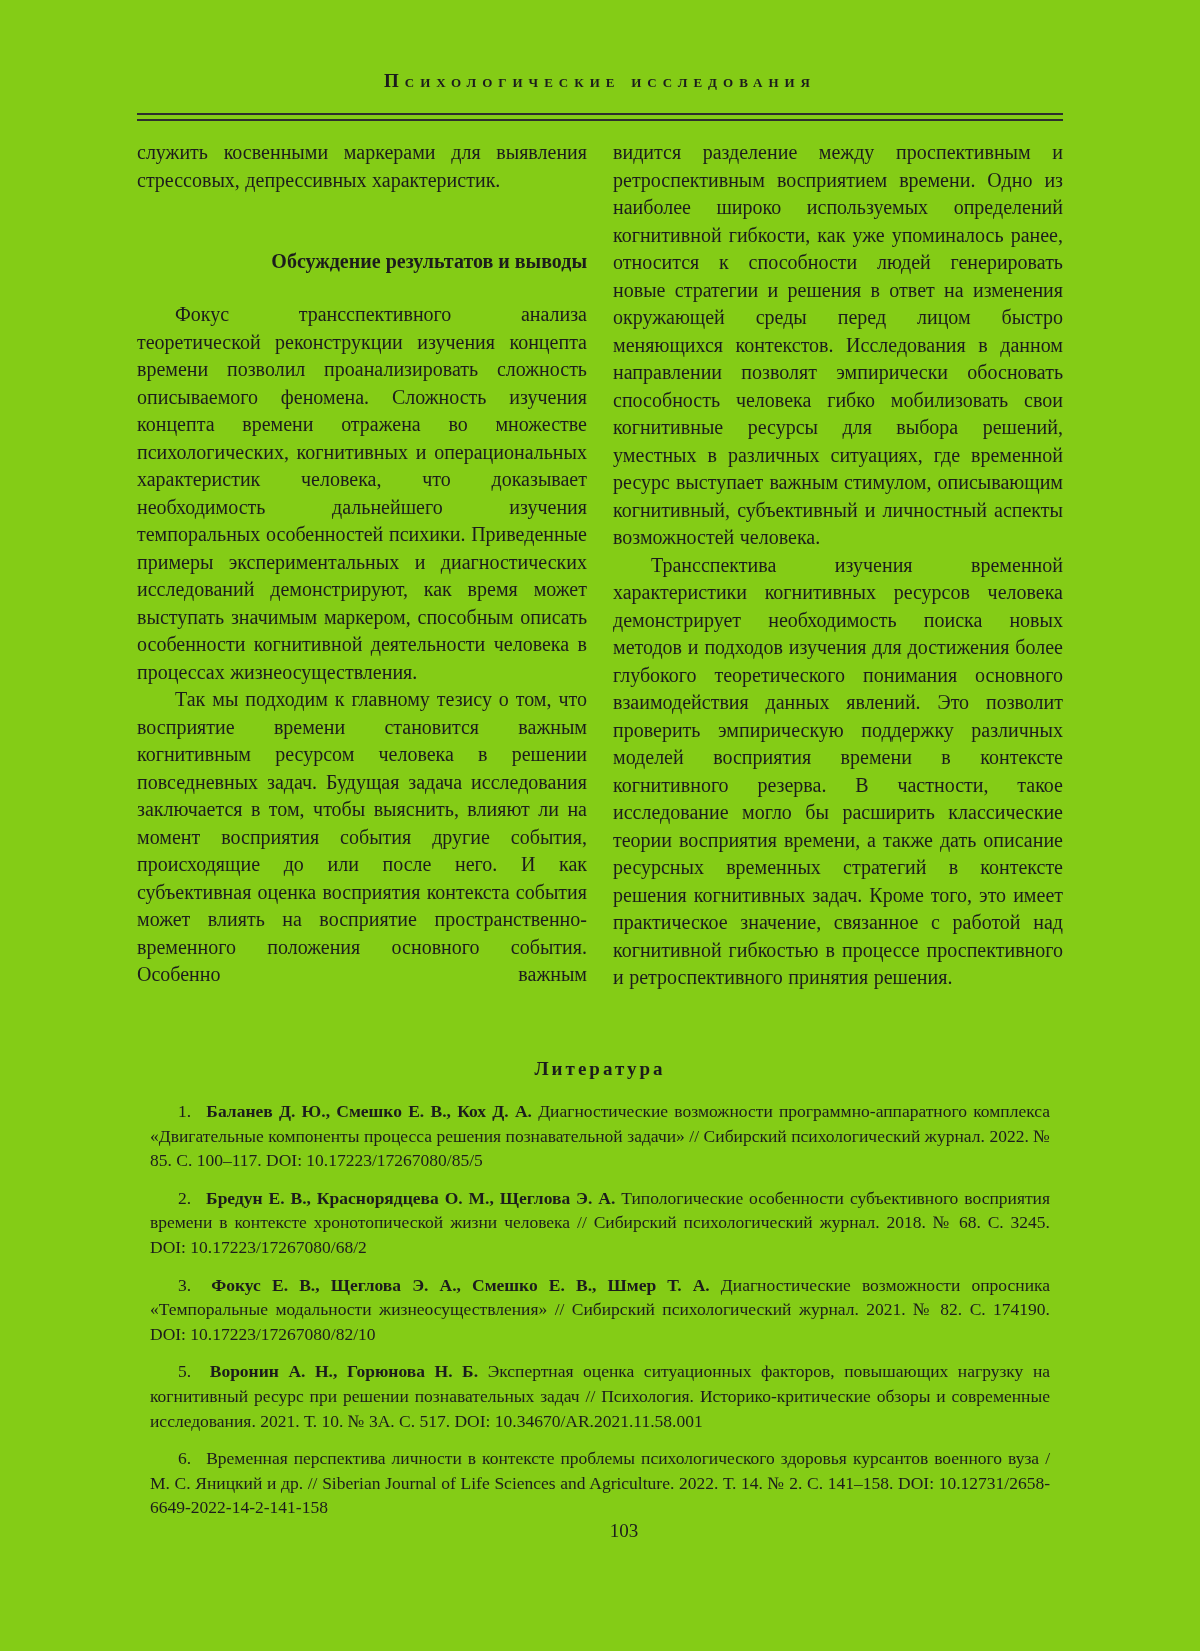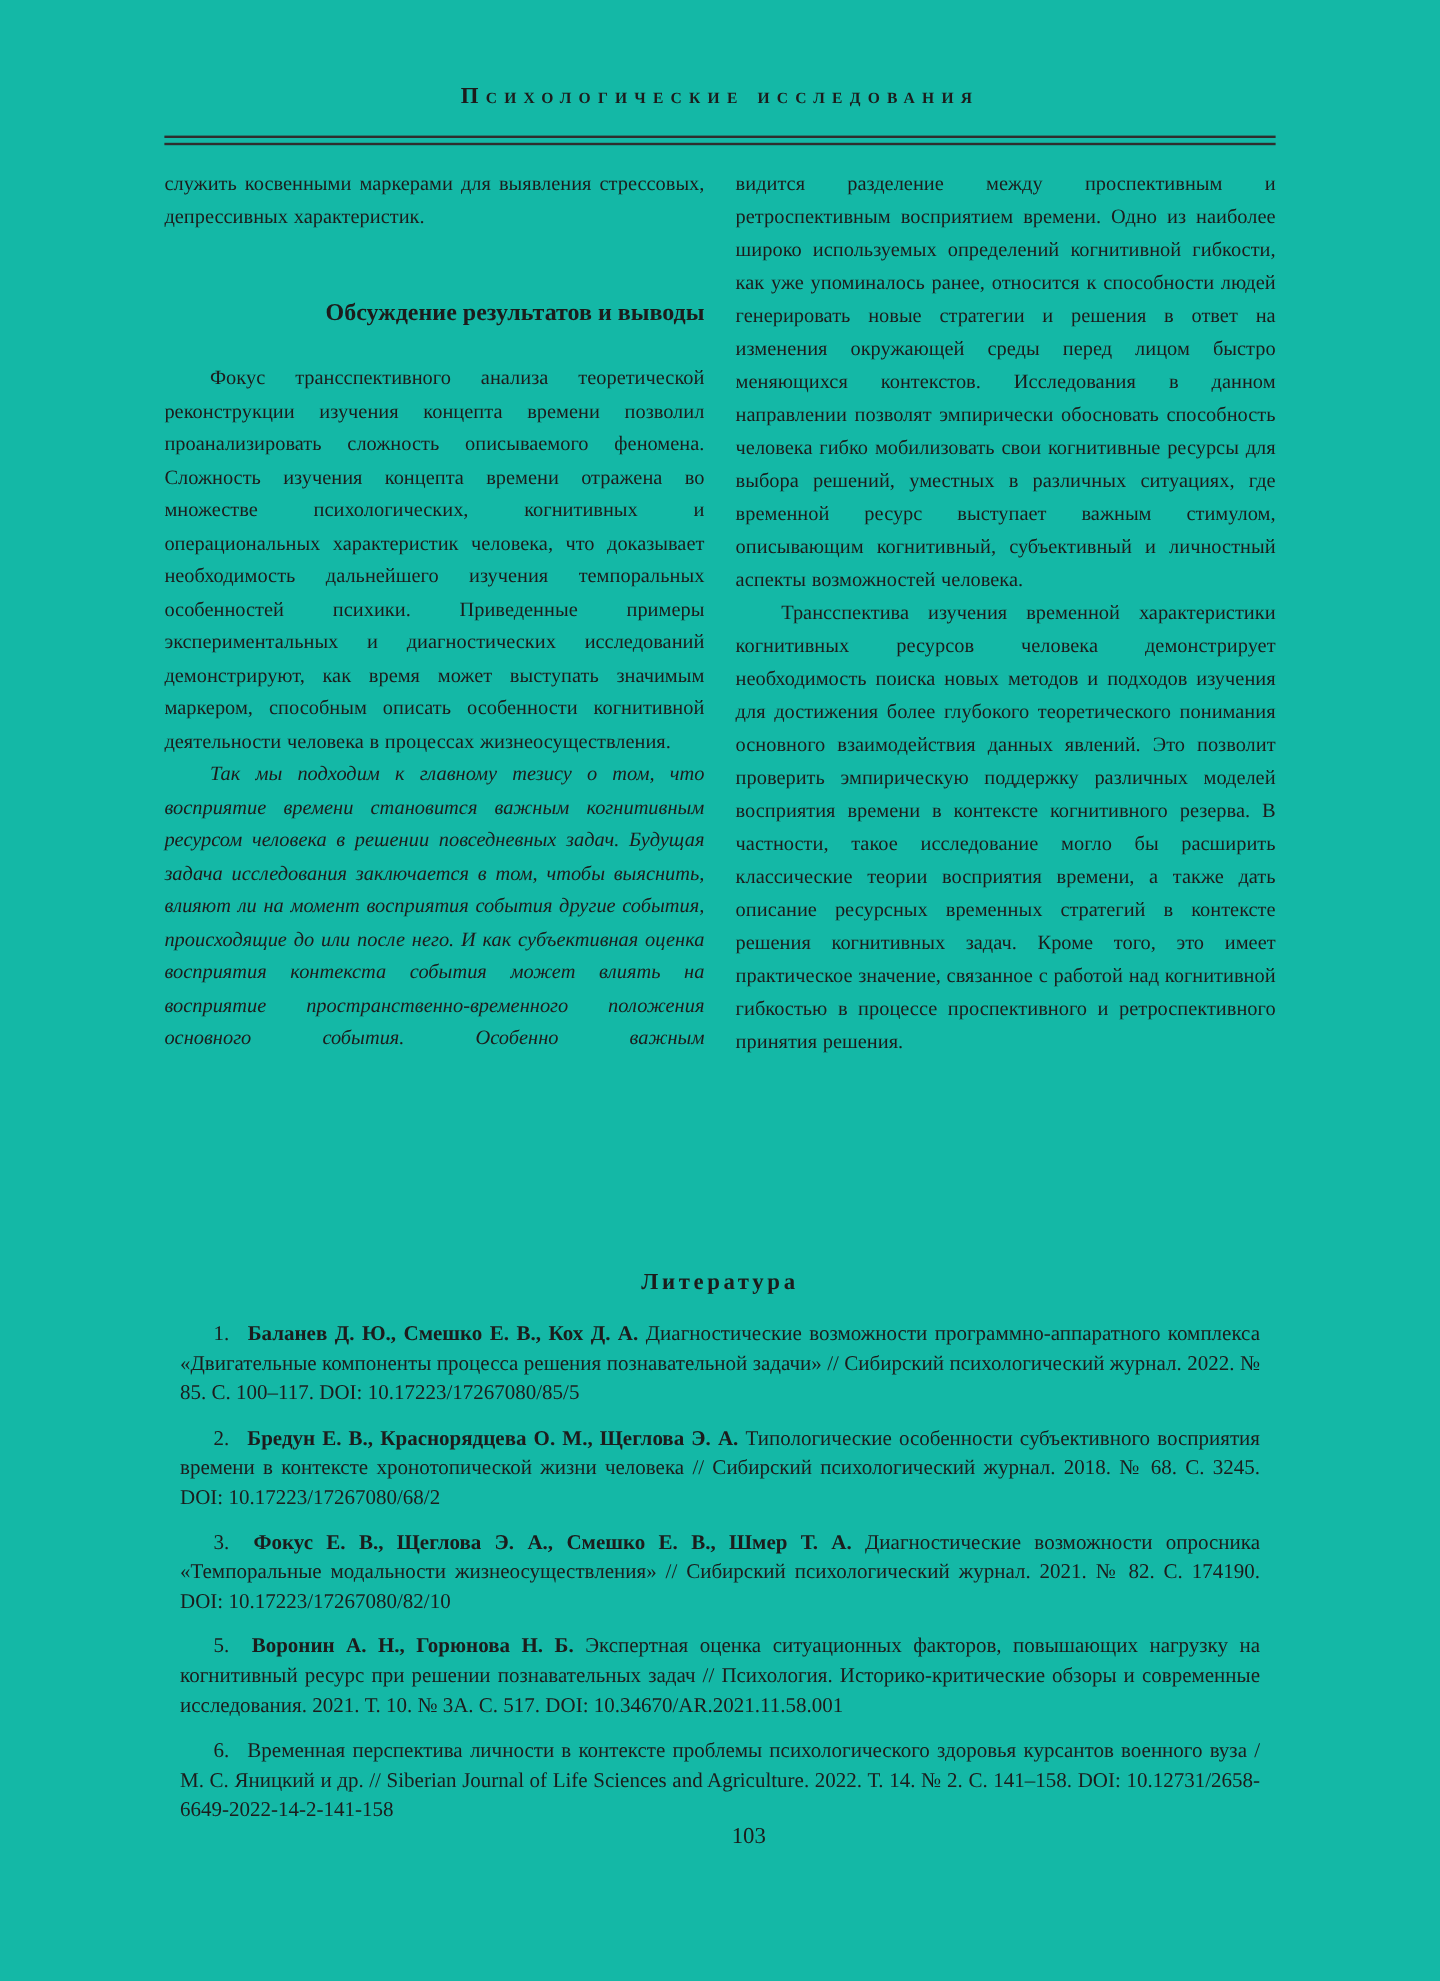--- a/index.html
+++ b/index.html
@@ -5,21 +5,21 @@
   html, body {
     margin: 0;
     padding: 0;
     background: #e8e8e8;
   }
   .page {
     position: relative;
     width: 1200px;
     height: 1651px;
     margin: 0 auto;
-    background: #14b8a6;
+    background: #84cc16;
     color: #1c1c1c;
     font-family: "Liberation Serif", serif;
     overflow: hidden;
   }
   .running-head {
     position: absolute;
     top: 70px;
     left: 137px;
     width: 926px;
     text-align: center;
@@ -42,27 +42,27 @@
     position: absolute;
     top: 139px;
     left: 137px;
     width: 926px;
     display: flex;
     gap: 26px;
   }
   .col { width: 450px; }
   .col p {
     margin: 0;
-    font-size: 17px;
+    font-size: 20px;
     line-height: 27.5px;
     text-align: justify;
     word-spacing: 0.5px;
   }
   .p-indent { text-indent: 38px; }
-  .p-cont-end { text-align-last: justify; font-style: italic; }
+  .p-cont-end { text-align-last: justify; }
   .col-heading {
     margin: 56px 0 28px 0;
     text-align: right;
     font-weight: bold;
     font-size: 20px;
   }
   .lit-heading {
     position: absolute;
     top: 1046px;
     left: 137px;

